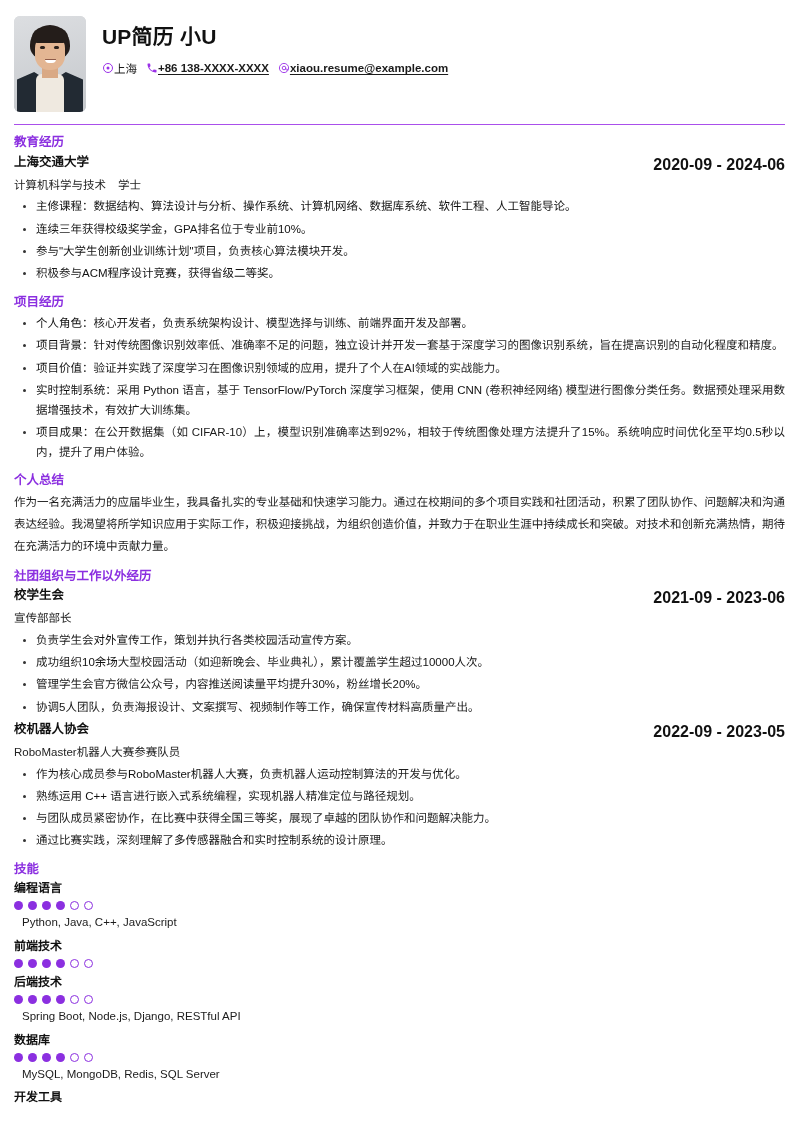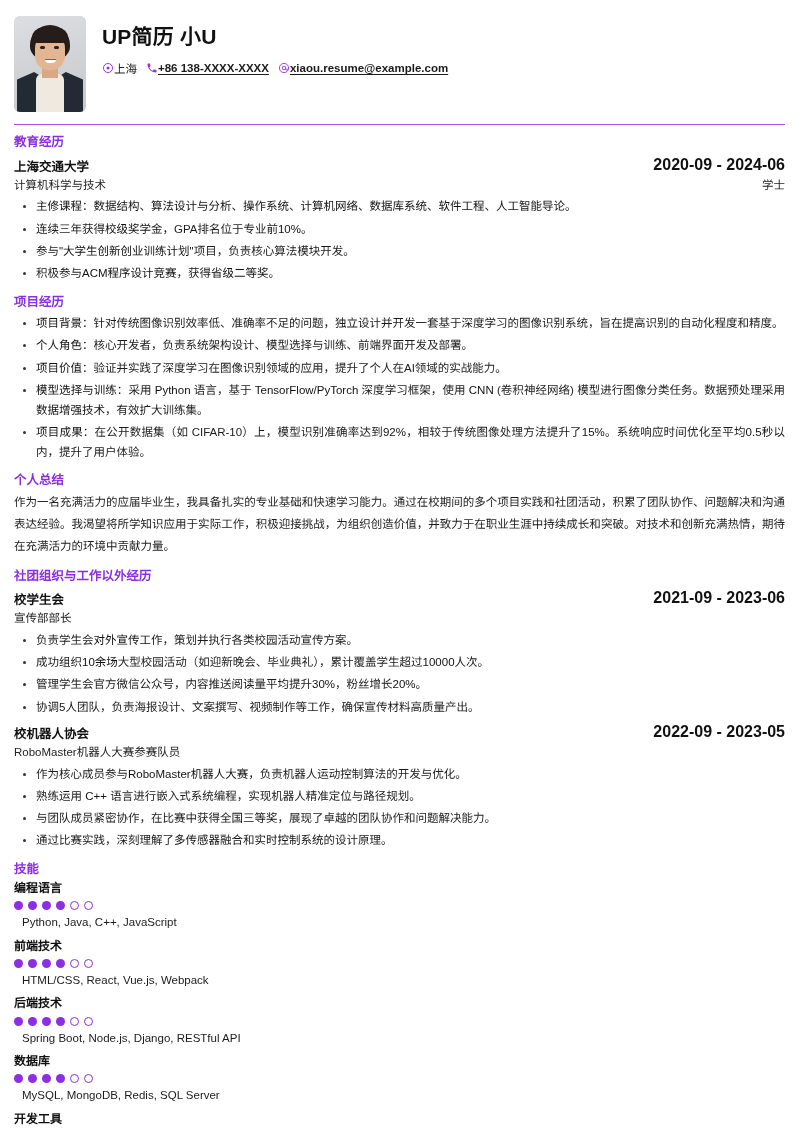--- a/index.html
+++ b/index.html
@@ -106,39 +106,39 @@
     font-size: 12.5px;
     font-weight: 700;
     line-height: 1.45;
     margin-bottom: 1px;
   }
 
   .entry { margin-bottom: 2px; }
   .entry-head {
     display: flex;
     justify-content: space-between;
-    align-items: flex-end;
+    align-items: flex-start;
     gap: 12px;
   }
   .entry-org {
     font-size: 12.5px;
     font-weight: 700;
     color: #111;
     line-height: 1.5;
   }
   .entry-date {
     font-size: 16px;
     font-weight: 700;
     color: #111;
     white-space: nowrap;
     line-height: 1.5;
   }
   .entry-sub-row {
     display: flex;
-    justify-content: space-between;
+    justify-content: flex-start;
     align-items: baseline;
     gap: 12px;
   }
   .entry-sub {
     font-size: 11.5px;
     color: #222;
     line-height: 1.55;
   }
   .entry-extra {
     font-size: 11.5px;
@@ -276,24 +276,24 @@
           </ul>
         </div>
       </div>
   </div>
 
   <div class="section">
     <div class="section-title">项目经历</div>
     <div id="project-entries">
         <div class="entry">
           <ul class="bullets">
+            <li><b>个人角色：</b>核心开发者，负责系统架构设计、模型选择与训练、前端界面开发及部署。</li>
             <li><b>项目背景：</b>针对传统图像识别效率低、准确率不足的问题，独立设计并开发一套基于深度学习的图像识别系统，旨在提高识别的自动化程度和精度。</li>
-            <li><b>个人角色：</b>核心开发者，负责系统架构设计、模型选择与训练、前端界面开发及部署。</li>
             <li><b>项目价值：</b>验证并实践了深度学习在图像识别领域的应用，提升了个人在AI领域的实战能力。</li>
-            <li><b>模型选择与训练：</b>采用 <b>Python</b> 语言，基于 <b>TensorFlow/PyTorch</b> 深度学习框架，使用 <b>CNN</b> (卷积神经网络) 模型进行图像分类任务。数据预处理采用<b>数据增强技术</b>，有效扩大训练集。</li>
+            <li><b>实时控制系统：</b>采用 <b>Python</b> 语言，基于 <b>TensorFlow/PyTorch</b> 深度学习框架，使用 <b>CNN</b> (卷积神经网络) 模型进行图像分类任务。数据预处理采用<b>数据增强技术</b>，有效扩大训练集。</li>
             <li><b>项目成果：</b>在公开数据集（如 CIFAR-10）上，模型识别准确率达到<b>92%</b>，相较于传统图像处理方法提升了<b>15%</b>。系统响应时间优化至平均<b>0.5秒</b>以内，提升了用户体验。</li>
           </ul>
         </div>
       </div>
   </div>
 
   <div class="section">
     <div class="section-title">个人总结</div>
     <div class="summary-text">作为一名充满活力的应届毕业生，我具备扎实的专业基础和快速学习能力。通过在校期间的多个项目实践和社团活动，积累了团队协作、问题解决和沟通表达经验。我渴望将所学知识应用于实际工作，积极迎接挑战，为组织创造价值，并致力于在职业生涯中持续成长和突破。对技术和创新充满热情，期待在充满活力的环境中贡献力量。</div>
   </div>
@@ -354,21 +354,20 @@
         <div class="skill-block">
           <div class="skill-name">前端技术</div>
           <div class="dots">
             <span class="dot filled"></span>
             <span class="dot filled"></span>
             <span class="dot filled"></span>
             <span class="dot filled"></span>
             <span class="dot empty"></span>
             <span class="dot empty"></span>
           </div>
-          <div class="skill-items">HTML/CSS, React, Vue.js, Webpack</div>
         </div>
         <div class="skill-block">
           <div class="skill-name">后端技术</div>
           <div class="dots">
             <span class="dot filled"></span>
             <span class="dot filled"></span>
             <span class="dot filled"></span>
             <span class="dot filled"></span>
             <span class="dot empty"></span>
             <span class="dot empty"></span>

